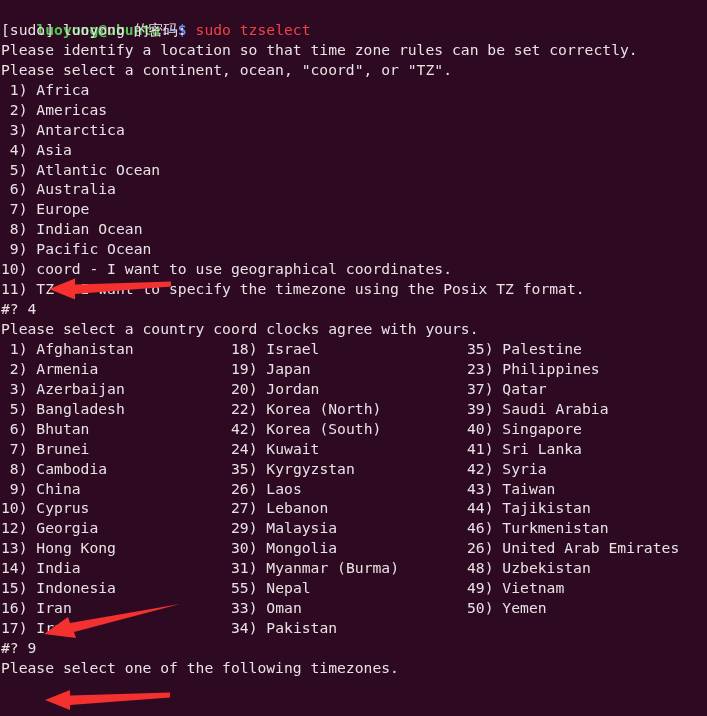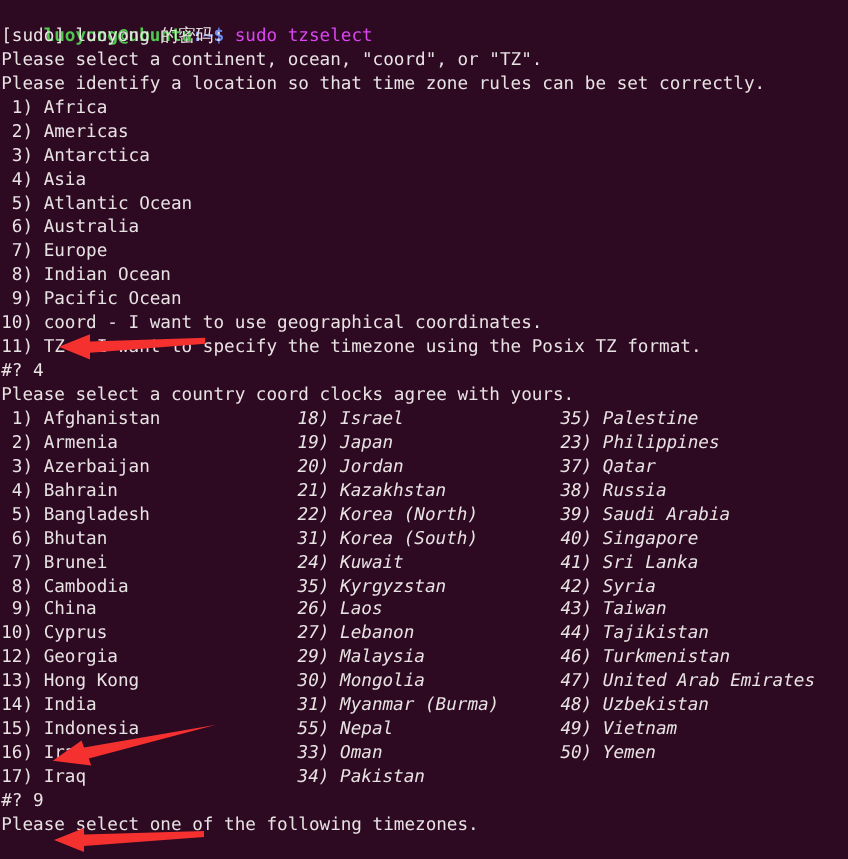--- a/index.html
+++ b/index.html
@@ -22,57 +22,57 @@
   .line {
     position: relative;
     white-space: pre;
     height: 19.95px;
     padding-left: 1px;
     letter-spacing: 0px;
   }
   .seg { white-space: pre; }
   .c-user { color: #4ec94e; font-weight: bold; }
   .c-path { color: #6b8df2; font-weight: bold; }
-  .c-txt  { color: #d946ef; }
+  .c-txt  { color: #ef4444; }
 
   
   .row3 {
     position: relative;
     height: 19.95px;
     white-space: pre;
   }
   .row3 .col {
     position: absolute;
     top: 0;
     white-space: pre;
   }
   .row3 .col1 { left: 1px; }
-  .row3 .col2 { left: 248px; font-style: italic; }
-  .row3 .col3 { left: 467px; font-style: italic; }
+  .row3 .col2 { left: 231px; }
+  .row3 .col3 { left: 467px; }
 
   
   .arrow {
     position: absolute;
     pointer-events: none;
   }
   .arrow svg { display: block; overflow: visible; }
 </style>
 </head>
 <body>
 
 <div id="terminal">
 
   <div class="line" style="top:0px;">
     <span class="seg c-user">luoyong@ubuntu</span><span class="seg c-path">:~$</span><span class="seg c-txt"> sudo tzselect</span>
   </div>
 
   <div class="line">[sudo] luoyong 的密码:</div>
 
+  <div class="line">Please identify a location so that time zone rules can be set correctly.</div>
   <div class="line">Please select a continent, ocean, "coord", or "TZ".</div>
-  <div class="line">Please identify a location so that time zone rules can be set correctly.</div>
 
   <div class="line"> 1) Africa</div>
   <div class="line"> 2) Americas</div>
   <div class="line"> 3) Antarctica</div>
   <div class="line"> 4) Asia</div>
   <div class="line"> 5) Atlantic Ocean</div>
   <div class="line"> 6) Australia</div>
   <div class="line"> 7) Europe</div>
   <div class="line"> 8) Indian Ocean</div>
   <div class="line"> 9) Pacific Ocean</div>
@@ -92,32 +92,27 @@
     <span class="col col1"> 2) Armenia</span>
     <span class="col col2">19) Japan</span>
     <span class="col col3">23) Philippines</span>
   </div>
   <div class="row3">
     <span class="col col1"> 3) Azerbaijan</span>
     <span class="col col2">20) Jordan</span>
     <span class="col col3">37) Qatar</span>
   </div>
   <div class="row3">
-    <span class="col col1"> 4) Bahrain</span>
-    <span class="col col2">21) Kazakhstan</span>
-    <span class="col col3">38) Russia</span>
-  </div>
-  <div class="row3">
     <span class="col col1"> 5) Bangladesh</span>
     <span class="col col2">22) Korea (North)</span>
     <span class="col col3">39) Saudi Arabia</span>
   </div>
   <div class="row3">
     <span class="col col1"> 6) Bhutan</span>
-    <span class="col col2">31) Korea (South)</span>
+    <span class="col col2">42) Korea (South)</span>
     <span class="col col3">40) Singapore</span>
   </div>
   <div class="row3">
     <span class="col col1"> 7) Brunei</span>
     <span class="col col2">24) Kuwait</span>
     <span class="col col3">41) Sri Lanka</span>
   </div>
   <div class="row3">
     <span class="col col1"> 8) Cambodia</span>
     <span class="col col2">35) Kyrgyzstan</span>
@@ -134,21 +129,21 @@
     <span class="col col3">44) Tajikistan</span>
   </div>
   <div class="row3">
     <span class="col col1">12) Georgia</span>
     <span class="col col2">29) Malaysia</span>
     <span class="col col3">46) Turkmenistan</span>
   </div>
   <div class="row3">
     <span class="col col1">13) Hong Kong</span>
     <span class="col col2">30) Mongolia</span>
-    <span class="col col3">47) United Arab Emirates</span>
+    <span class="col col3">26) United Arab Emirates</span>
   </div>
   <div class="row3">
     <span class="col col1">14) India</span>
     <span class="col col2">31) Myanmar (Burma)</span>
     <span class="col col3">48) Uzbekistan</span>
   </div>
   <div class="row3">
     <span class="col col1">15) Indonesia</span>
     <span class="col col2">55) Nepal</span>
     <span class="col col3">49) Vietnam</span>

